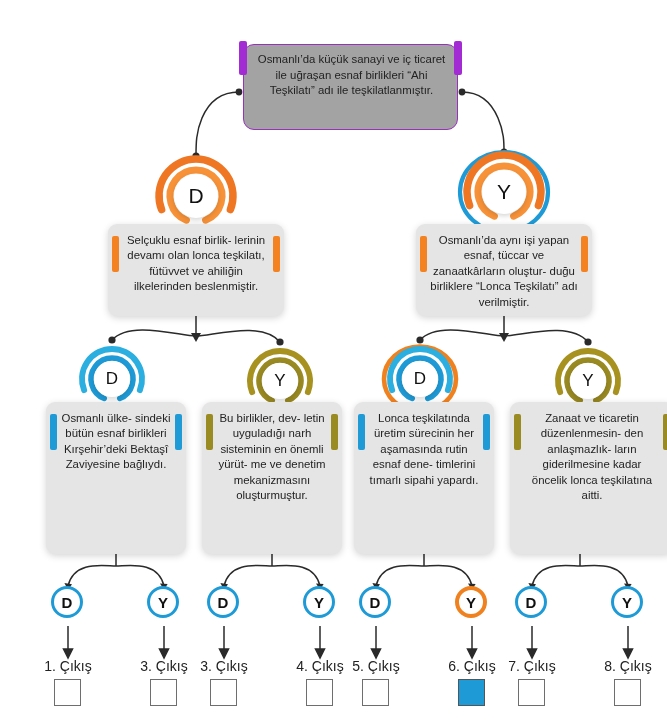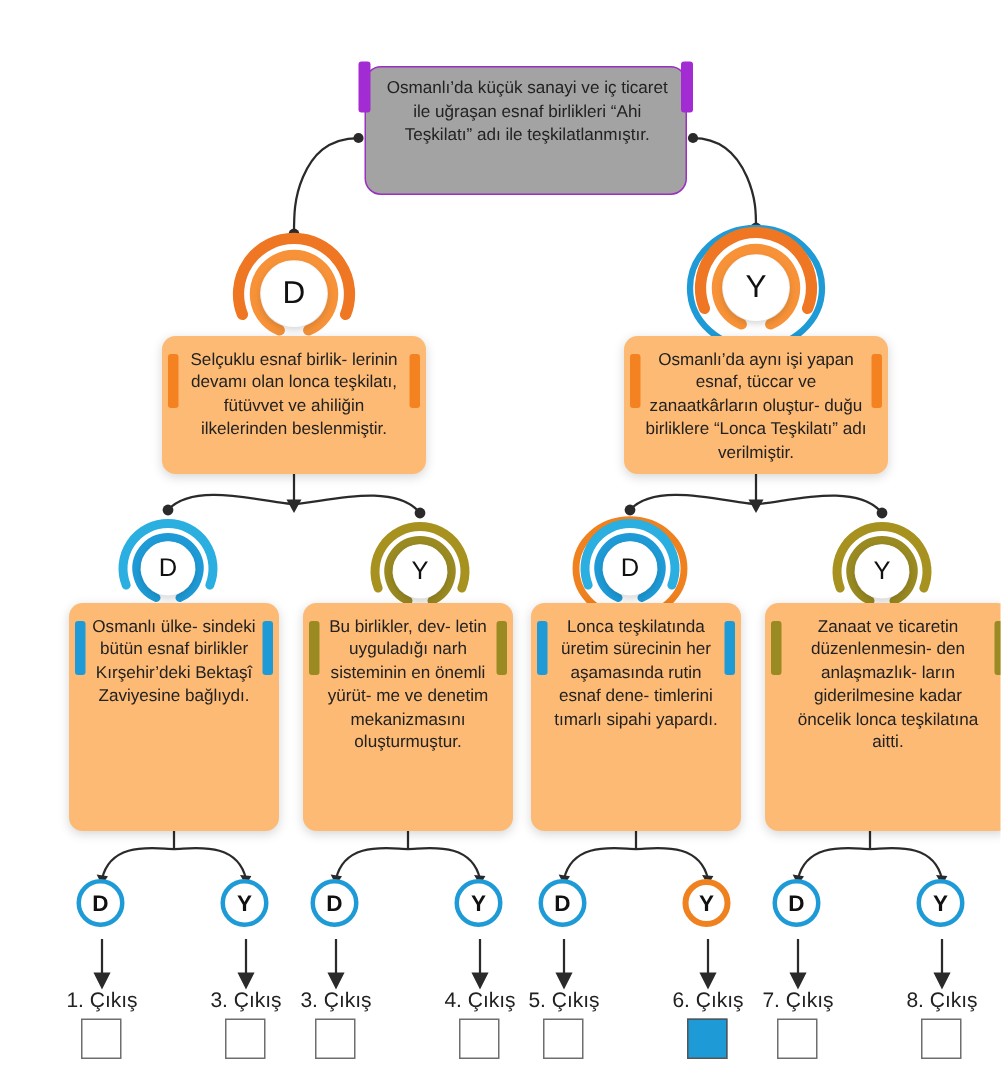--- a/index.html
+++ b/index.html
@@ -55,21 +55,21 @@
     font-size:21px;color:#111;
     box-shadow:0 2px 5px rgba(0,0,0,.16);
     z-index:4;
   }
   .node.sm{width:78px;height:78px;}
   .node.sm .core{left:21px;top:21px;width:36px;height:36px;font-size:17px;}
   .ringsvg{position:absolute;left:0;top:0;width:100%;height:100%;z-index:3;}
 
   
   .cbox{
-    position:absolute;background:#fdba74;border-radius:9px;
+    position:absolute;background:#e5e5e5;border-radius:9px;
     box-shadow:0 2px 7px rgba(0,0,0,.17);
     box-sizing:border-box;z-index:5;
   }
   .cbox .ctxt{
     position:absolute;left:14px;right:14px;top:9px;
     text-align:center;font-size:11.4px;line-height:15.4px;color:#222;
   }
   .sbar{position:absolute;width:7px;height:36px;border-radius:2px;top:12px;}
   .sbar.l{left:4px;}
   .sbar.r{right:4px;}
@@ -230,21 +230,21 @@
       <svg class="ringsvg" viewBox="0 0 78 78">
         <path d="M11.11,50.04 A30,30 0 1 1 66.89,50.04" fill="none" stroke="#A8921F" stroke-width="6" stroke-linecap="round"></path>
         <path d="M31.27,58.53 A21,21 0 1 1 46.73,58.53" fill="none" stroke="#9A8A22" stroke-width="5.5" stroke-linecap="round"></path>
       </svg>
       <div class="core">Y</div>
     </div>
 
   <div class="cbox" id="b2-0" style="left:46px;top:402px;width:140px;height:152px;">
     <div class="sbar l" style="background: rgb(30, 155, 215);"></div>
     <div class="sbar r" style="background: rgb(30, 155, 215);"></div>
-    <div class="ctxt">Osmanlı ülke- sindeki bütün esnaf birlikler Kırşehir’deki Bektaşî Zaviyesine bağlıydı.</div>
+    <div class="ctxt">Osmanlı ülke- sindeki bütün esnaf birlikleri Kırşehir’deki Bektaşî Zaviyesine bağlıydı.</div>
   </div>
   <div class="cbox" id="b2-1" style="left:202px;top:402px;width:140px;height:152px;">
     <div class="sbar l" style="background: rgb(154, 138, 34);"></div>
     <div class="sbar r" style="background: rgb(154, 138, 34);"></div>
     <div class="ctxt">Bu birlikler, dev- letin uyguladığı narh sisteminin en önemli yürüt- me ve denetim mekanizmasını oluşturmuştur.</div>
   </div>
   <div class="cbox" id="b2-2" style="left:354px;top:402px;width:140px;height:152px;">
     <div class="sbar l" style="background: rgb(30, 155, 215);"></div>
     <div class="sbar r" style="background: rgb(30, 155, 215);"></div>
     <div class="ctxt">Lonca teşkilatında üretim sürecinin her aşamasında rutin esnaf dene- timlerini tımarlı sipahi yapardı.</div>

